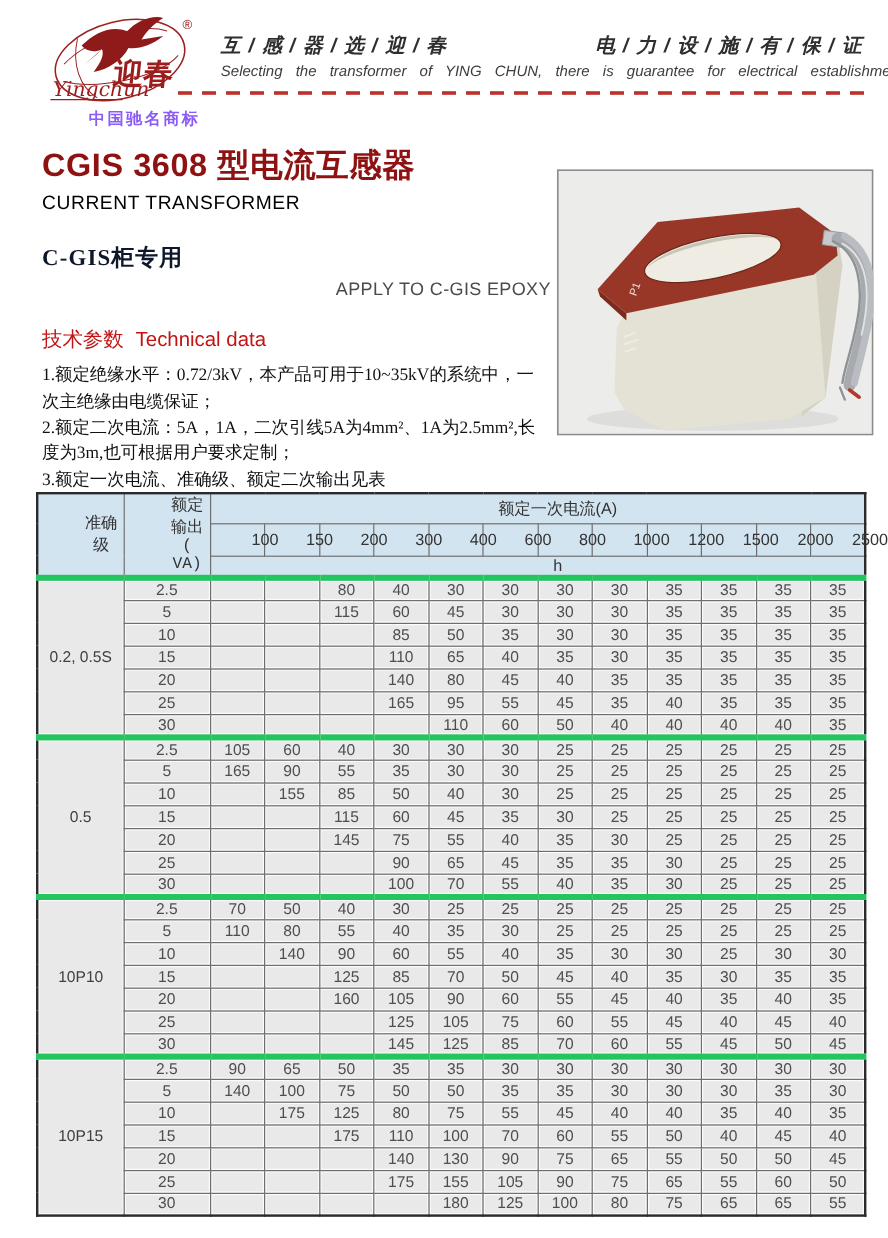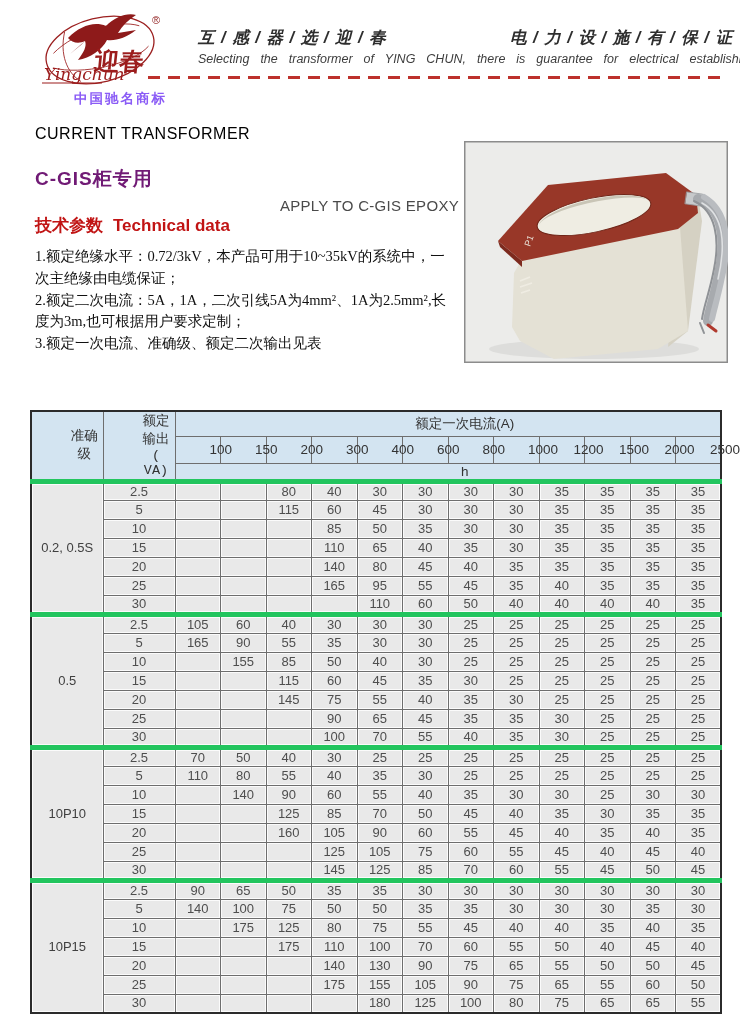--- a/index.html
+++ b/index.html
@@ -2,33 +2,33 @@
 <html><head>
 <meta charset="utf-8">
 <style>
   * { margin: 0; padding: 0; box-sizing: border-box; }
   html, body { width: 740px; height: 1032px; background: #ffffff; font-family: "Liberation Sans", sans-serif; }
   .page { position: relative; width: 740px; height: 1032px; background: #fff; overflow: hidden; }
 
   
   .logo-svg { position: absolute; left: 40px; top: 8px; }
   .brand-badge { position: absolute; left: 74px; top: 90px; color: #8b5cf6; font-size: 13.5px; letter-spacing: 2px; font-weight: bold; }
-  .slogan { position: absolute; left: 198px; top: 27px; width: 535px; }
+  .slogan { position: absolute; left: 184px; top: 27px; width: 535px; }
   .slogan-cn { display: flex; justify-content: space-between; font-style: italic; font-weight: 600; font-size: 16.5px; color: #2e2e2e; letter-spacing: 1px; white-space: nowrap; }
   .slogan-en { margin-top: 3px; font-style: italic; font-size: 12.5px; color: #3d3d3d; word-spacing: 7.5px; white-space: nowrap; }
   .dash-line { position: absolute; left: 148px; top: 76px; width: 578px; height: 3px;
     background: repeating-linear-gradient(90deg, #bd312c 0 12px, transparent 12px 20px); }
 
   
   .left-col { position: absolute; left: 35px; top: 120px; width: 424px; }
   .model-cn { font-size: 27px; font-weight: bold; color: #8e1212; letter-spacing: 0.5px; }
   .model-en { margin-top: 5px; font-size: 16px; color: #000000; letter-spacing: 0.5px; }
-  .apply-cn { margin-top: 23px; font-family: Liberation Sans, sans-serif; font-size: 19px; font-weight: bold; color: #701a75; letter-spacing: 1px; }
+  .apply-cn { margin-top: 23px; font-family: Liberation Serif, serif; font-size: 19px; font-weight: bold; color: #0f172a; letter-spacing: 1px; }
   .apply-en { margin-top: 5px; font-size: 15px; color: #4a4a4a; letter-spacing: 0.3px; text-align: right; }
-  .tech-heading { font-size: 17px; font-weight: bold; color: #c11414; }
+  .tech-heading { margin-top: 21px; font-size: 17px; font-weight: normal; color: #c11414; }
   .tech-heading .en { margin-left: 10px; }
   .tech-list { margin-top: 9px; font-family: "Liberation Serif", serif; font-size: 14.5px; color: #111; line-height: 1.5; }
 
   
   .photo { position: absolute; left: 464px; top: 141px; width: 264px; height: 222px; }
 
   
   .table-wrap { position: absolute; left: 30px; top: 410px; width: 690px; }
   table.spec { border-collapse: collapse; width: 690px; table-layout: fixed; border: 2px solid #2b2b2b; }
   table.spec th, table.spec td { border: 1px solid #6e6e6e; text-align: center; vertical-align: middle; padding: 0; }
@@ -71,20 +71,21 @@
       <div class="slogan-cn">
         <span>互 / 感 / 器 / 选 / 迎 / 春</span>
         <span>电 / 力 / 设 / 施 / 有 / 保 / 证</span>
       </div>
       <div class="slogan-en">Selecting the transformer of YING CHUN, there is guarantee for electrical establishment.</div>
     </div>
     <div class="dash-line"></div>
   </div>
 
   <div class="left-col">
+    <div class="model-cn">CGIS 3608 型电流互感器</div>
     <div class="model-en">CURRENT TRANSFORMER</div>
     <div class="apply-cn">C-GIS柜专用</div>
     <div class="apply-en">APPLY TO C-GIS EPOXY</div>
     <div class="tech-heading">
       <span>技术参数</span><span class="en">Technical data</span>
     </div>
     <div class="tech-list">
       <div>1.额定绝缘水平：0.72/3kV，本产品可用于10~35kV的系统中，一次主绝缘由电缆保证；</div>
       <div>2.额定二次电流：5A，1A，二次引线5A为4mm²、1A为2.5mm²,长度为3m,也可根据用户要求定制；</div>
       <div>3.额定一次电流、准确级、额定二次输出见表</div>

